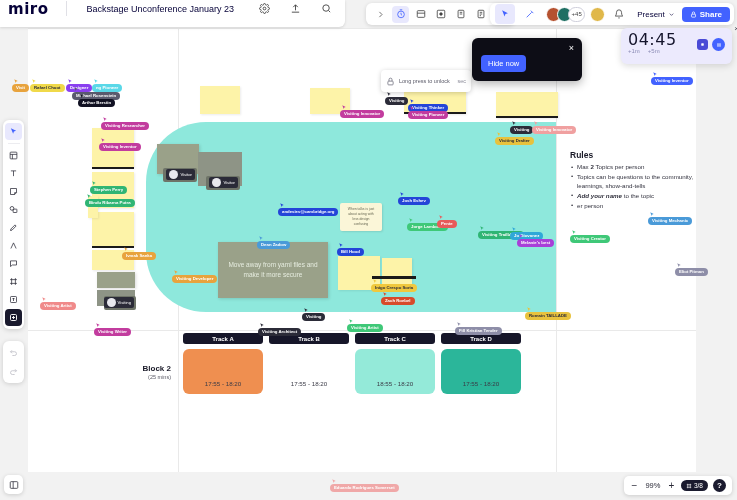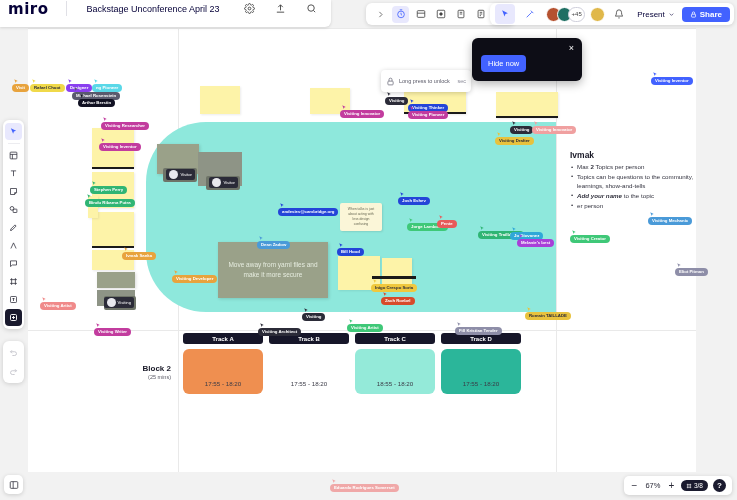--- a/index.html
+++ b/index.html
@@ -299,21 +299,21 @@
 
     <div class="greybox" style="left:218px;top:242px;width:110px;height:56px;">Move away from yaml files and make it more secure</div>
 
     <div class="sticky" style="left:338px;top:256px;width:42px;height:34px;"></div>
     <div class="sticky" style="left:382px;top:258px;width:30px;height:30px;"></div>
     <div style="position:absolute;left:372px;top:276px;width:44px;height:3px;background:#1a1a1a;"></div>
 
     <div class="sticky" style="left:88px;top:196px;width:10px;height:22px;"></div>
 
     <div class="rules">
-      <div class="rules-title">Ivmak</div>
+      <div class="rules-title">Rules</div>
       <ul>
         <li><span>Max </span><b>2</b><span> Topics per person</span></li>
         <li><span>Topics can be questions to the community, learnings, show-and-tells</span></li>
         <li><i>Add your name</i><span> to the topic</span></li>
         <li><span>er person</span></li>
       </ul>
     </div>
 
     <div class="sched">
       <div class="sched-headrow">
@@ -588,21 +588,21 @@
             <path d="M5 3l14 7-6 2-2 6z" fill="#e85a5a"></path>
           </svg>
           <div class="cur-tag" style="background: rgb(232, 90, 90); color: rgb(255, 255, 255);">Pente</div>
         </div>
       </div>
   </div>
 
   <div class="topbar-left">
     <div class="miro-logo">miro</div>
     <div class="divider-v"></div>
-    <div class="board-title">Backstage Unconference April 23</div>
+    <div class="board-title">Backstage Unconference January 23</div>
     <div class="tb-icon">
       <svg width="11" height="11" viewBox="0 0 24 24" fill="none" stroke="currentColor" stroke-width="2">
           <circle cx="12" cy="12" r="3"></circle>
           <path d="M19.4 15a1.6 1.6 0 0 0 .3 1.8l.1.1a2 2 0 1 1-2.8 2.8l-.1-.1a1.6 1.6 0 0 0-1.8-.3 1.6 1.6 0 0 0-1 1.5V21a2 2 0 1 1-4 0v-.1A1.6 1.6 0 0 0 9 19.4a1.6 1.6 0 0 0-1.8.3l-.1.1a2 2 0 1 1-2.8-2.8l.1-.1a1.6 1.6 0 0 0 .3-1.8 1.6 1.6 0 0 0-1.5-1H3a2 2 0 1 1 0-4h.1A1.6 1.6 0 0 0 4.6 9a1.6 1.6 0 0 0-.3-1.8l-.1-.1a2 2 0 1 1 2.8-2.8l.1.1a1.6 1.6 0 0 0 1.8.3H9a1.6 1.6 0 0 0 1-1.5V3a2 2 0 1 1 4 0v.1a1.6 1.6 0 0 0 1 1.5 1.6 1.6 0 0 0 1.8-.3l.1-.1a2 2 0 1 1 2.8 2.8l-.1.1a1.6 1.6 0 0 0-.3 1.8V9a1.6 1.6 0 0 0 1.5 1H21a2 2 0 1 1 0 4h-.1a1.6 1.6 0 0 0-1.5 1z"></path>
         </svg>
     </div>
     <div class="tb-icon">
       <svg width="11" height="11" viewBox="0 0 24 24" fill="none" stroke="currentColor" stroke-width="2">
           <path d="M12 16V4M7 9l5-5 5 5M4 20h16"></path>
         </svg>
@@ -778,21 +778,21 @@
 
   <div class="panel-btn">
     <svg width="10" height="10" viewBox="0 0 24 24" fill="none" stroke="currentColor" stroke-width="2">
         <rect x="3" y="4" width="18" height="16" rx="2"></rect>
         <path d="M10 4v16"></path>
       </svg>
   </div>
 
   <div class="zoombar">
     <div class="zi">−</div>
-    <div class="zoom-val">67%</div>
+    <div class="zoom-val">99%</div>
     <div class="zi">+</div>
     <div class="frame-pill">
       <svg width="6" height="6" viewBox="0 0 24 24" fill="none" stroke="currentColor" stroke-width="2.5">
           <path d="M7 3v18M17 3v18M3 7h18M3 17h18"></path>
         </svg>
       <span>3/8</span>
     </div>
     <div class="help-dot">?</div>
   </div>
 
@@ -803,14 +803,35 @@
       </svg>
     <div class="locktip-txt">Long press to unlock</div>
     <div class="locktip-act">sec</div>
   </div>
 
   <div class="toast">
     <div class="toast-close">×</div>
     <div class="toast-btn">Hide now</div>
   </div>
 
+  <div class="timer">
+    <div class="timer-x">×</div>
+    <div class="timer-val">04:45</div>
+    <div class="timer-adds">
+      <span class="timer-add">+1m</span>
+      <span class="timer-add">+5m</span>
+    </div>
+    <div class="timer-ctrls">
+      <div class="t-sq">
+        <svg width="5" height="5" viewBox="0 0 24 24" fill="#fff">
+            <rect x="6" y="6" width="12" height="12" rx="2"></rect>
+          </svg>
+      </div>
+      <div class="t-rd">
+        <svg width="6" height="6" viewBox="0 0 24 24" fill="#fff">
+            <rect x="6" y="5" width="4" height="14"></rect>
+            <rect x="14" y="5" width="4" height="14"></rect>
+          </svg>
+      </div>
+    </div>
+  </div>
 
 </div>
 
 </body></html>

